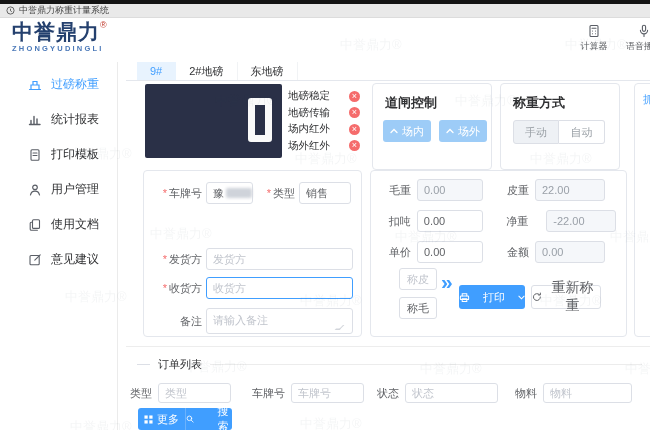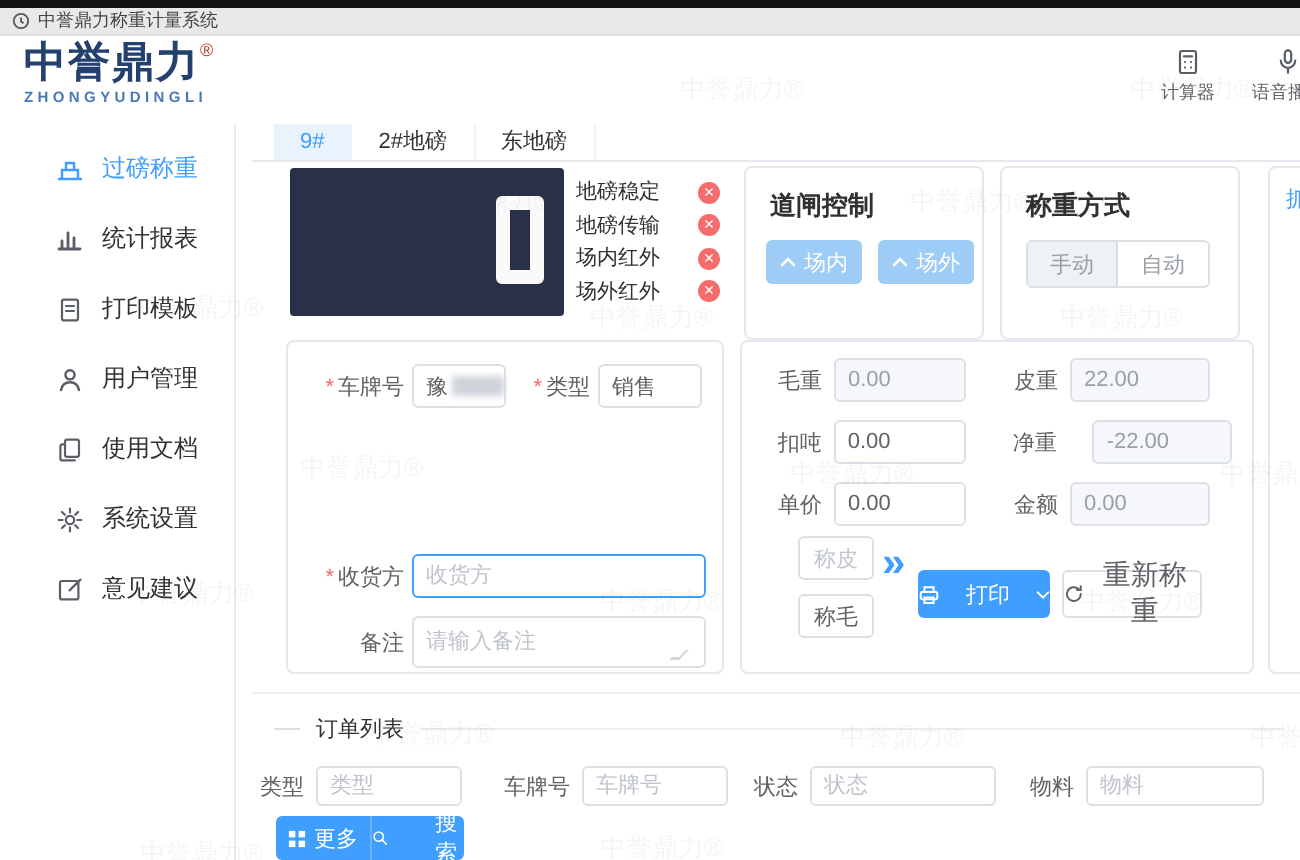--- a/index.html
+++ b/index.html
@@ -172,27 +172,20 @@
         <path d="M2.5 12c.5-2.6 2.3-3.9 4.5-3.9s4 1.3 4.5 3.9"></path>
       </svg>
     <span>用户管理</span>
   </div>
   <div class="side-item">
     <svg width="14" height="14" viewBox="0 0 14 14" fill="none" stroke="currentColor" stroke-width="1.1" stroke-linecap="round">
         <rect x="4.5" y="1.8" width="7" height="8.6" rx="1"></rect>
         <path d="M4.5 4.2H3.2a1 1 0 0 0-1 1v6a1 1 0 0 0 1 1h6.2"></path>
       </svg>
     <span>使用文档</span>
-  </div>
-  <div class="side-item">
-    <svg width="14" height="14" viewBox="0 0 14 14" fill="none" stroke="currentColor" stroke-width="1.1" stroke-linecap="round">
-        <circle cx="7" cy="7" r="2.1"></circle>
-        <path d="M7 1.3v2M7 10.7v2M1.3 7h2M10.7 7h2M3 3l1.4 1.4M9.6 9.6L11 11M11 3L9.6 4.4M4.4 9.6L3 11"></path>
-      </svg>
-    <span>系统设置</span>
   </div>
   <div class="side-item">
     <svg width="14" height="14" viewBox="0 0 14 14" fill="none" stroke="currentColor" stroke-width="1.1" stroke-linecap="round">
         <rect x="2" y="2.5" width="9.2" height="9.2" rx="1"></rect>
         <path d="M12.2 1.8L6.8 7.2"></path>
       </svg>
     <span>意见建议</span>
   </div>
 </div>
 
@@ -257,20 +250,24 @@
 
 <div class="panel" id="form-panel">
   <div class="form-row" style="top:11px;">
     <span class="flabel" style="width:50px;"><span class="req">*</span><span>车牌号</span></span>
     <span class="plate-wrap" style="margin-left:4px;">
       <input class="inp" style="width: 47px;" value="豫">
       <span class="redact"></span>
     </span>
     <span class="flabel" style="width:36px; margin-left:6px;"><span class="req">*</span><span>类型</span></span>
     <input class="inp" style="width: 52px; margin-left: 4px;" value="销售">
+  </div>
+  <div class="form-row" style="top:77px;">
+    <span class="flabel" style="width:50px;"><span class="req">*</span><span>发货方</span></span>
+    <input class="inp" style="flex: 1 1 0%; margin-left: 4px;" placeholder="发货方">
   </div>
   <div class="form-row" style="top:106px;">
     <span class="flabel" style="width:50px;"><span class="req">*</span><span>收货方</span></span>
     <input class="inp focused" style="flex: 1 1 0%; margin-left: 4px;" placeholder="收货方">
   </div>
   <div class="form-row" style="top:137px;">
     <span class="flabel" style="width:50px;">备注</span>
     <textarea class="inp ta" style="flex: 1 1 0%; margin-left: 4px;" placeholder="请输入备注"></textarea>
     <span class="resize-corner"></span>
   </div>

